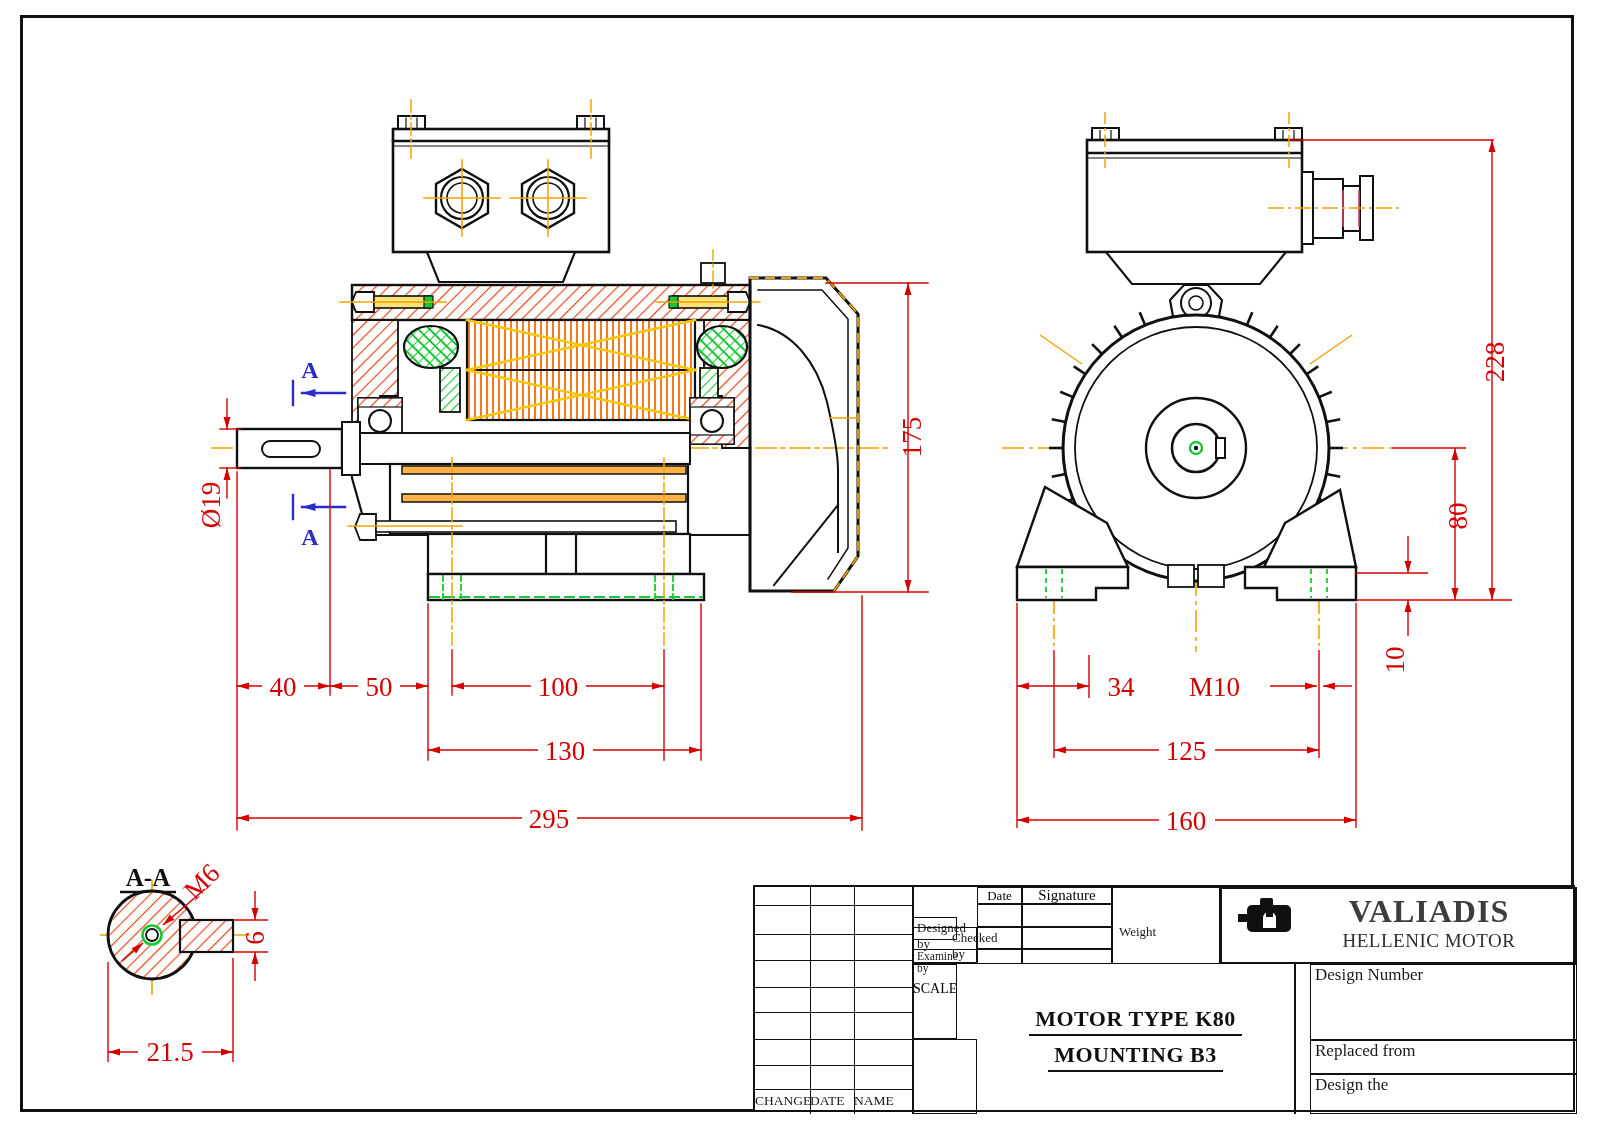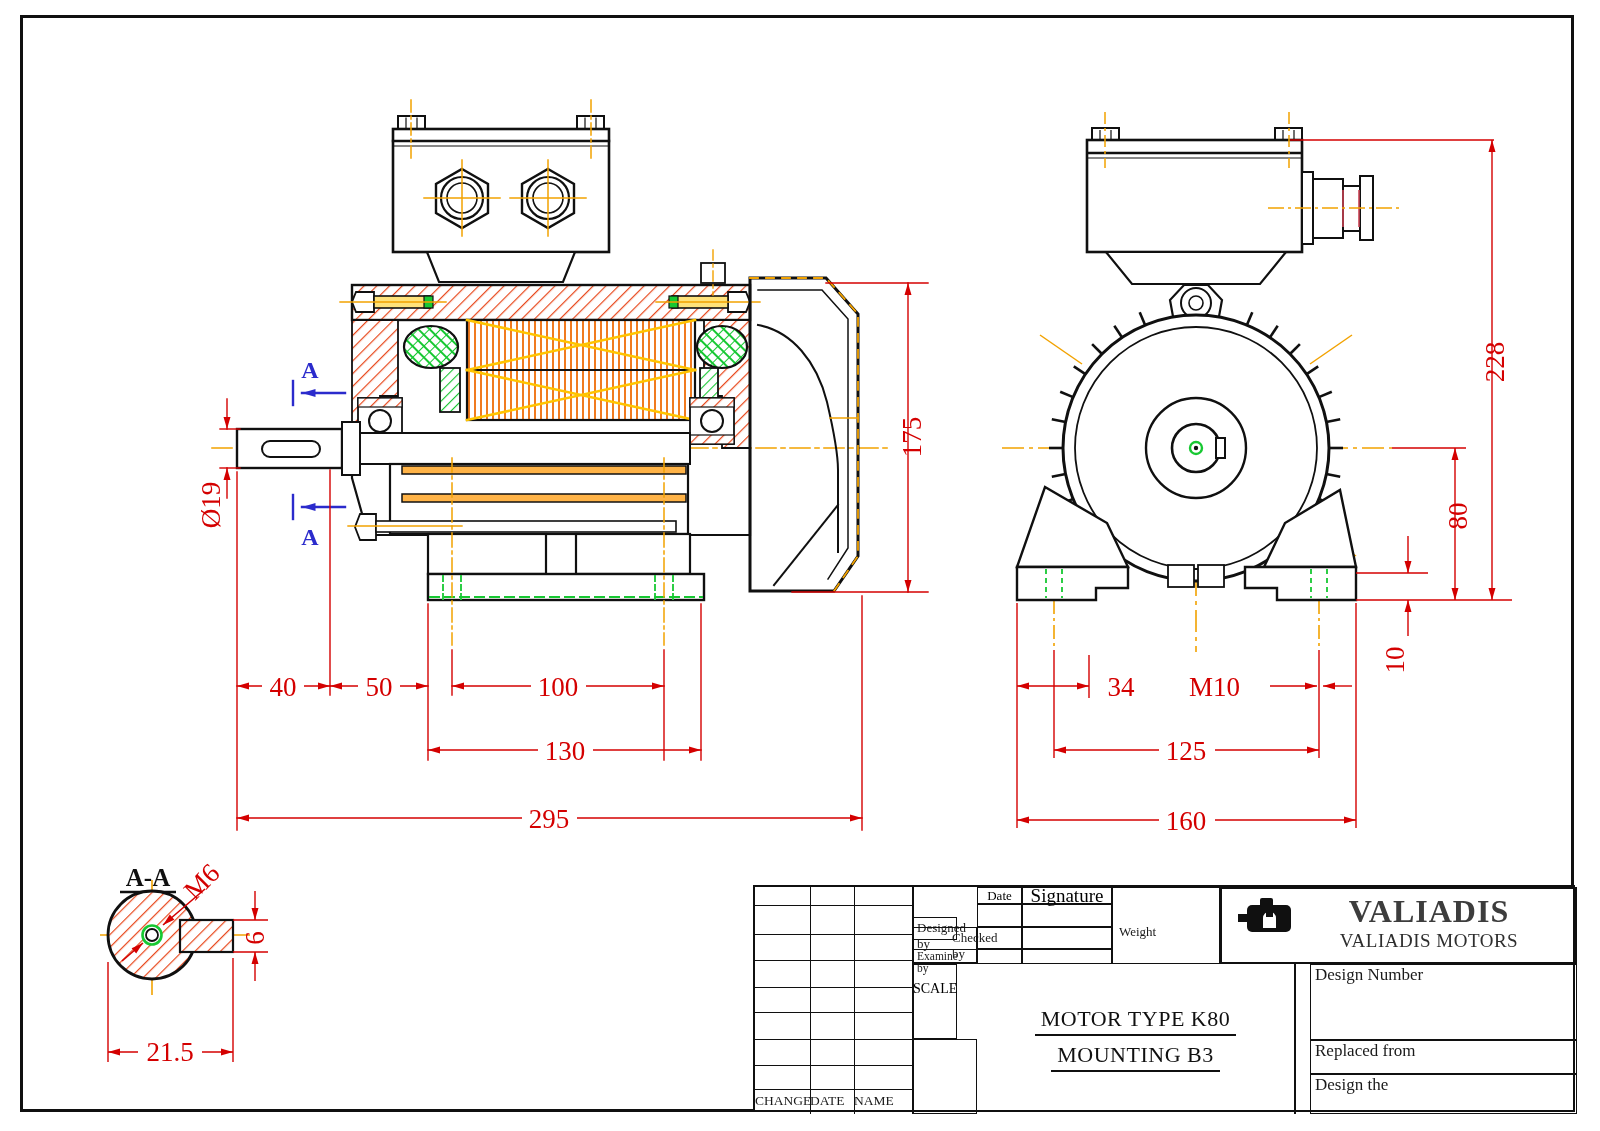--- a/index.html
+++ b/index.html
@@ -18,21 +18,21 @@
   .tb .cell{position:absolute;border:1.4px solid #101010;box-sizing:border-box;}
   .tb .lbl{font-size:14px;color:#1a1a1a;padding:2px 4px;}
   .tb .ctr{display:flex;align-items:center;justify-content:center;}
   .revrow{position:absolute;left:0;height:0;border-top:1.4px solid #101010;}
   .revcol{position:absolute;top:0;width:0;border-left:1.4px solid #101010;}
   .footlbl{position:absolute;font-size:13.5px;color:#1a1a1a;}
   .brand-name{font-size:32px;letter-spacing:1px;color:#3d3d3d;font-weight:bold;}
   .brand-sub{font-size:19px;color:#2e2e2e;letter-spacing:0.5px;}
   .prod{position:absolute;left:222px;top:77px;width:317px;height:150px;
         display:flex;flex-direction:column;align-items:center;justify-content:center;gap:6px;}
-  .prod span{font-size:22px;font-weight:normal;color:#101010;
+  .prod span{font-size:22px;font-weight:bold;color:#101010;
              border-bottom:2.2px solid #101010;padding:0 6px 2px 6px;letter-spacing:0.5px;}
 </style>
 </head>
 <body>
 
 <div class="page">
   <div class="frame"></div>
 
   <svg width="1600" height="1131" viewBox="0 0 1600 1131" style="position:absolute;left:0;top:0;">
     <defs>
@@ -417,21 +417,21 @@
       <div class="revrow" style="top:202px;width:157px;"></div>
       <div class="footlbl" style="left:0;top:206px;width:55px;">CHANGE</div>
       <div class="footlbl" style="left:55px;top:206px;width:44px;">DATE</div>
       <div class="footlbl" style="left:99px;top:206px;width:58px;">NAME</div>
     </div>
 
     <div class="cell lbl" style="left:157px;top:30px;width:45px;height:23px;font-size:13px;">Designed by</div>
     <div class="cell lbl" style="left:157px;top:40px;width:65px;height:36px;font-size:13px;padding-left:39px;">Checked by</div>
     <div class="cell lbl" style="left:157px;top:62px;width:65px;height:15px;font-size:11.5px;padding-top:0;">Examine by</div>
     <div class="cell ctr" style="left:222px;top:0;width:45px;height:17px;font-size:13px;">Date</div>
-    <div class="cell ctr" style="left:267px;top:0;width:90px;height:17px;font-size:19px;">Signature</div>
+    <div class="cell ctr" style="left:267px;top:0;width:90px;height:17px;font-size:15px;">Signature</div>
     <div class="cell" style="left:222px;top:17px;width:45px;height:23px;"></div>
     <div class="cell" style="left:267px;top:17px;width:90px;height:23px;"></div>
     <div class="cell" style="left:222px;top:40px;width:45px;height:22px;"></div>
     <div class="cell" style="left:267px;top:40px;width:90px;height:22px;"></div>
     <div class="cell" style="left:222px;top:62px;width:45px;height:15px;"></div>
     <div class="cell" style="left:267px;top:62px;width:90px;height:15px;"></div>
 
     <div class="cell" style="left:357px;top:0;width:108px;height:77px;">
       <span class="lbl" style="position:absolute;left:2px;top:34px;font-size:13px;text-align:center;">Weight</span>
     </div>
@@ -444,21 +444,21 @@
     <div class="cell" style="left:465px;top:0;width:357px;height:77px;border-width:2px;">
       <svg width="58" height="40" viewBox="0 0 58 40" style="position:absolute;left:16px;top:9px;">
         <rect x="9" y="7" width="44" height="27" rx="5" fill="#101010"></rect>
         <rect x="0" y="16" width="10" height="8" fill="#101010"></rect>
         <rect x="22" y="0" width="13" height="9" rx="2" fill="#101010"></rect>
         <path d="M25,20 a6.5,6.5 0 0 1 13,0 l0,10 -13,0 z" fill="#ffffff"></path>
         <rect x="28" y="13" width="7" height="6" fill="#101010"></rect>
       </svg>
       <div style="position:absolute;left:62px;top:4px;width:290px;text-align:center;">
         <div class="brand-name">VALIADIS</div>
-        <div class="brand-sub">VALIADIS MOTORS</div>
+        <div class="brand-sub">HELLENIC MOTOR</div>
       </div>
     </div>
 
     <div class="revcol" style="left:539px;top:77px;height:150px;border-left-width:2px;"></div>
     <div class="cell" style="left:555px;top:153px;width:267px;height:34px;">
       <span class="lbl" style="font-size:17px;">Replaced from</span>
     </div>
     <div class="cell" style="left:555px;top:77px;width:267px;height:76px;">
       <span class="lbl" style="font-size:17px;">Design Number</span>
     </div>

